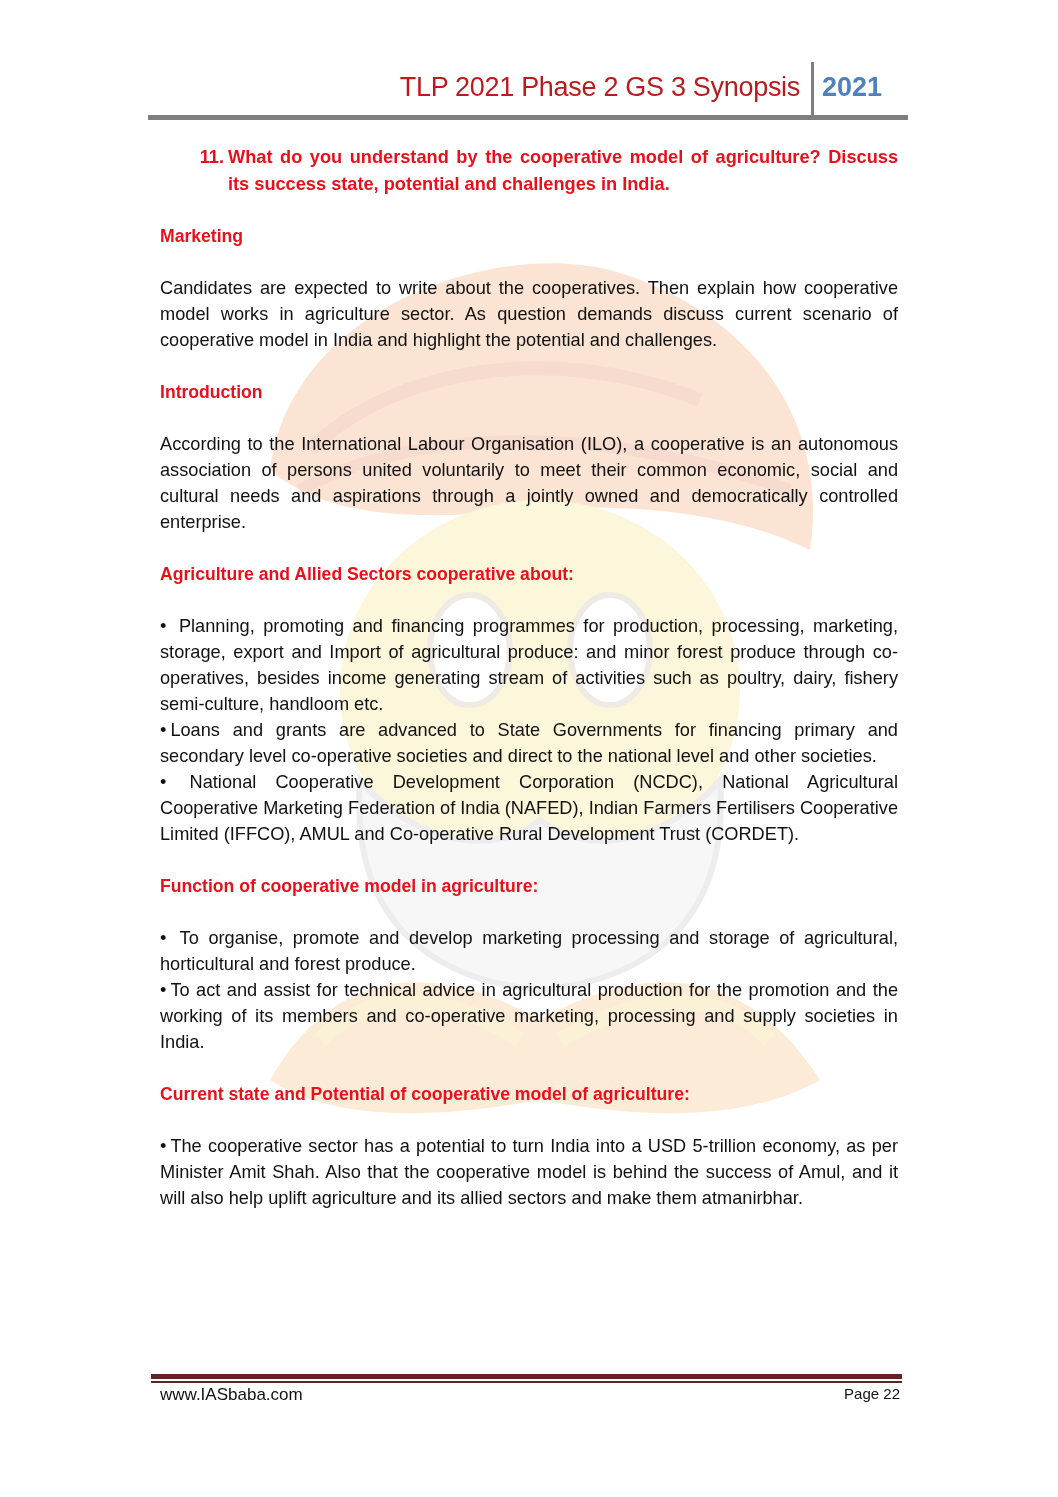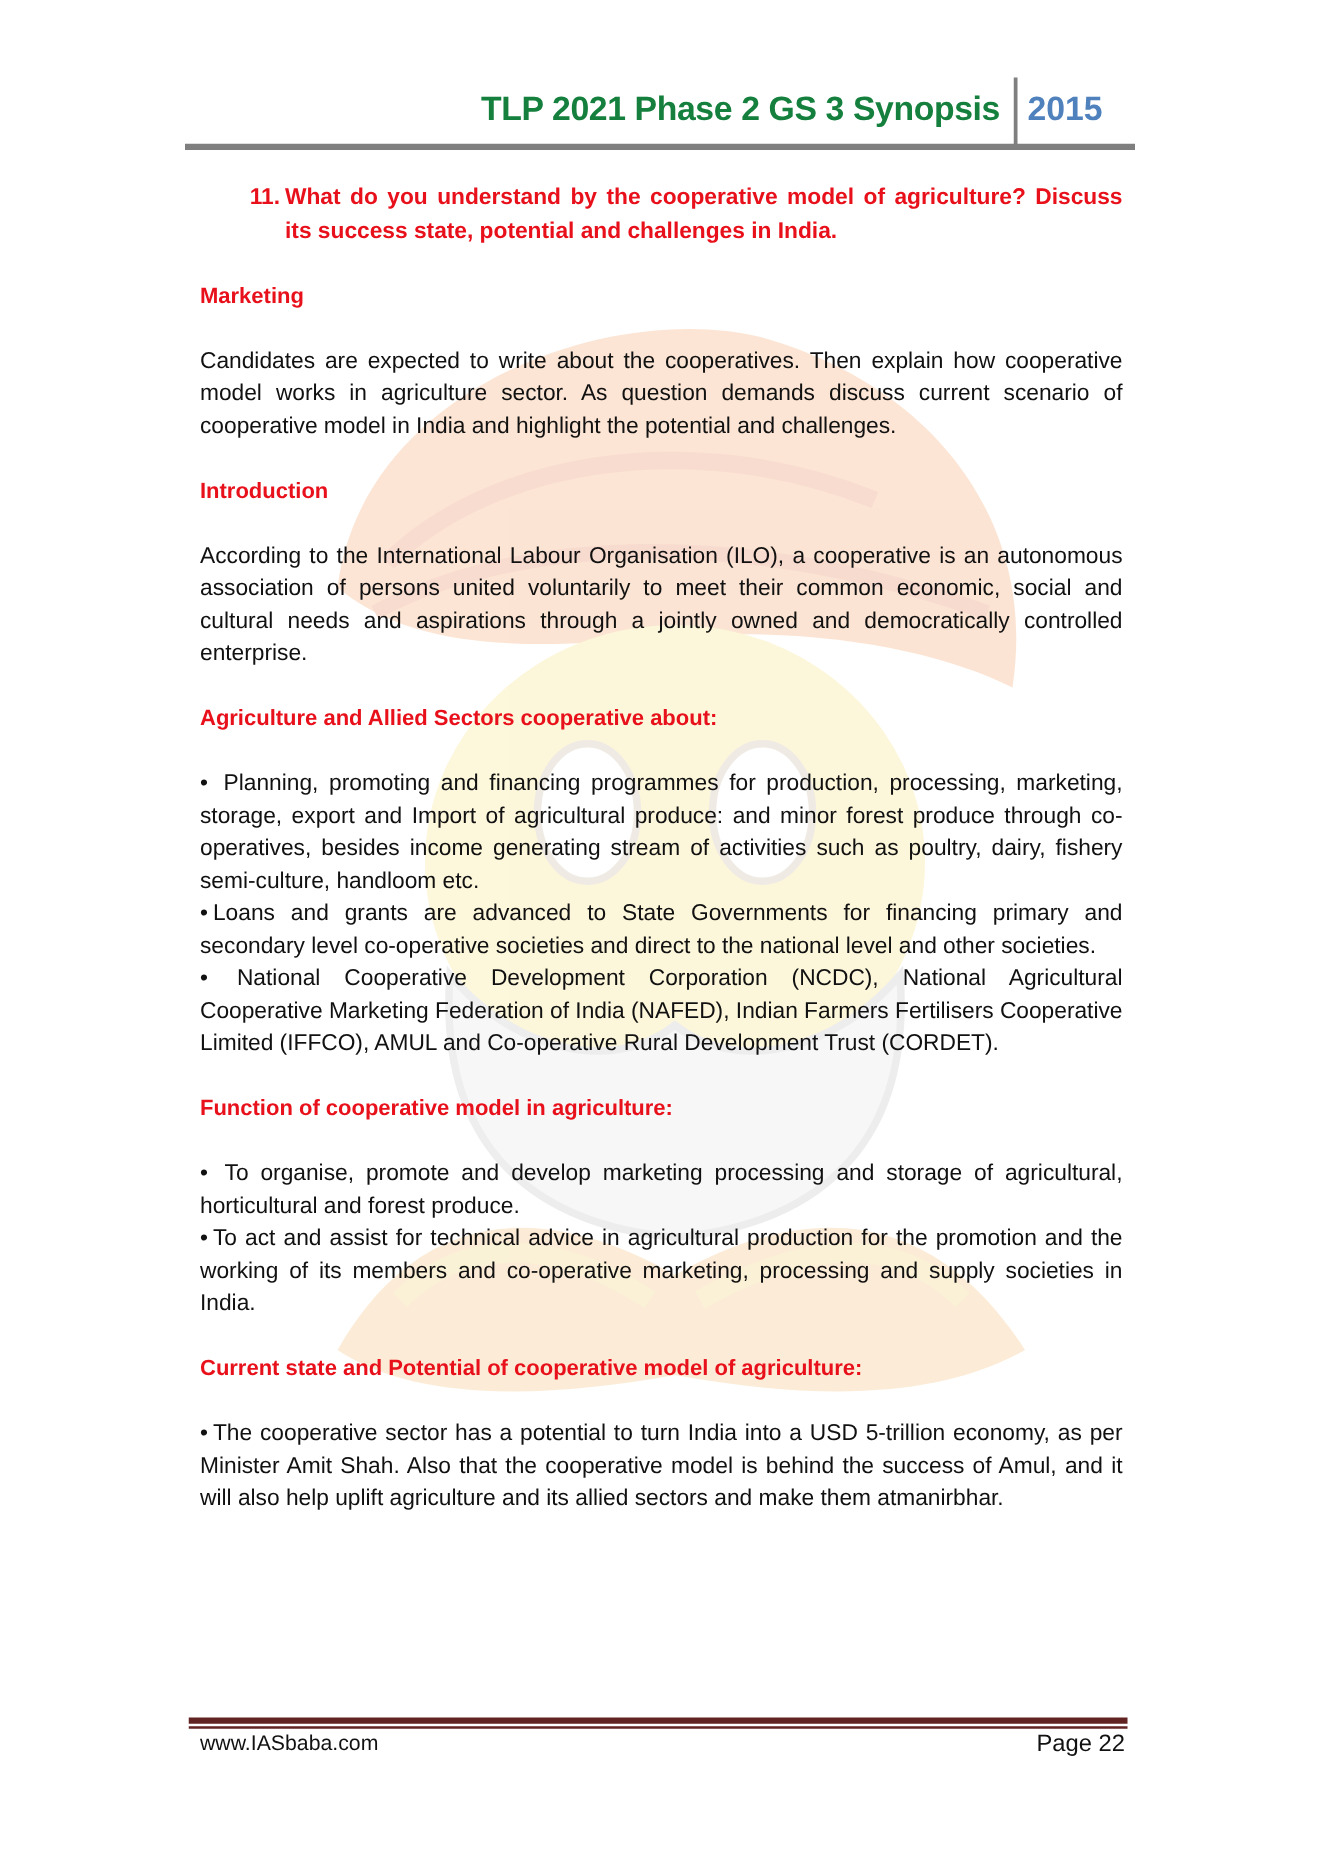--- a/index.html
+++ b/index.html
@@ -30,22 +30,22 @@
       top: 62px;
       width: 760px;
       height: 58px;
       z-index: 2;
     }
     .header-title {
       position: absolute;
       right: 108px;
       top: 10px;
       font-size: 27px;
-      font-weight: bold;
-      color: #15803d;
+      font-weight: normal;
+      color: #b91c1c;
       letter-spacing: -0.3px;
       white-space: nowrap;
     }
     .header-vline {
       position: absolute;
       left: 663px;
       top: 0;
       width: 3px;
       height: 55px;
       background: #7f7f7f;
@@ -146,21 +146,21 @@
       position: absolute;
       left: 9px;
       top: 14px;
       font-size: 17px;
       color: #111111;
     }
     .footer-page {
       position: absolute;
       right: 2px;
       top: 14px;
-      font-size: 19px;
+      font-size: 15px;
       color: #111111;
     }
   </style>
 </head>
 <body>
 
 <svg class="watermark" viewBox="0 0 620 1000" xmlns="http://www.w3.org/2000/svg">
   <g opacity="0.22">
 
     <path d="M40 250 C 60 90, 260 20, 380 50 C 520 90, 600 200, 580 330 C 520 300, 420 280, 300 290 C 190 300, 100 300, 40 250 Z" fill="#f08a3c"></path>
@@ -176,21 +176,21 @@
 
     <path d="M40 860 C 120 720, 240 760, 310 800 C 380 760, 500 720, 590 860 C 520 900, 420 900, 310 880 C 200 900, 100 900, 40 860 Z" fill="#f2a848"></path>
     <path d="M90 820 C 150 760, 230 780, 290 820" stroke="#e9c24b" stroke-width="16" fill="none"></path>
     <path d="M330 820 C 400 780, 480 760, 540 820" stroke="#e9c24b" stroke-width="16" fill="none"></path>
   </g>
 </svg>
 
 <div class="page-header">
   <div class="header-title">TLP 2021 Phase 2 GS 3 Synopsis</div>
   <div class="header-vline"></div>
-  <div class="header-year">2015</div>
+  <div class="header-year">2021</div>
   <div class="header-rule"></div>
 </div>
 
 <div class="content">
 
   <div class="question">
     <span class="qnum">11.</span>
     <span class="qtext">What do you understand by the cooperative model of agriculture? Discuss its success state, potential and challenges in India.</span>
   </div>
 

